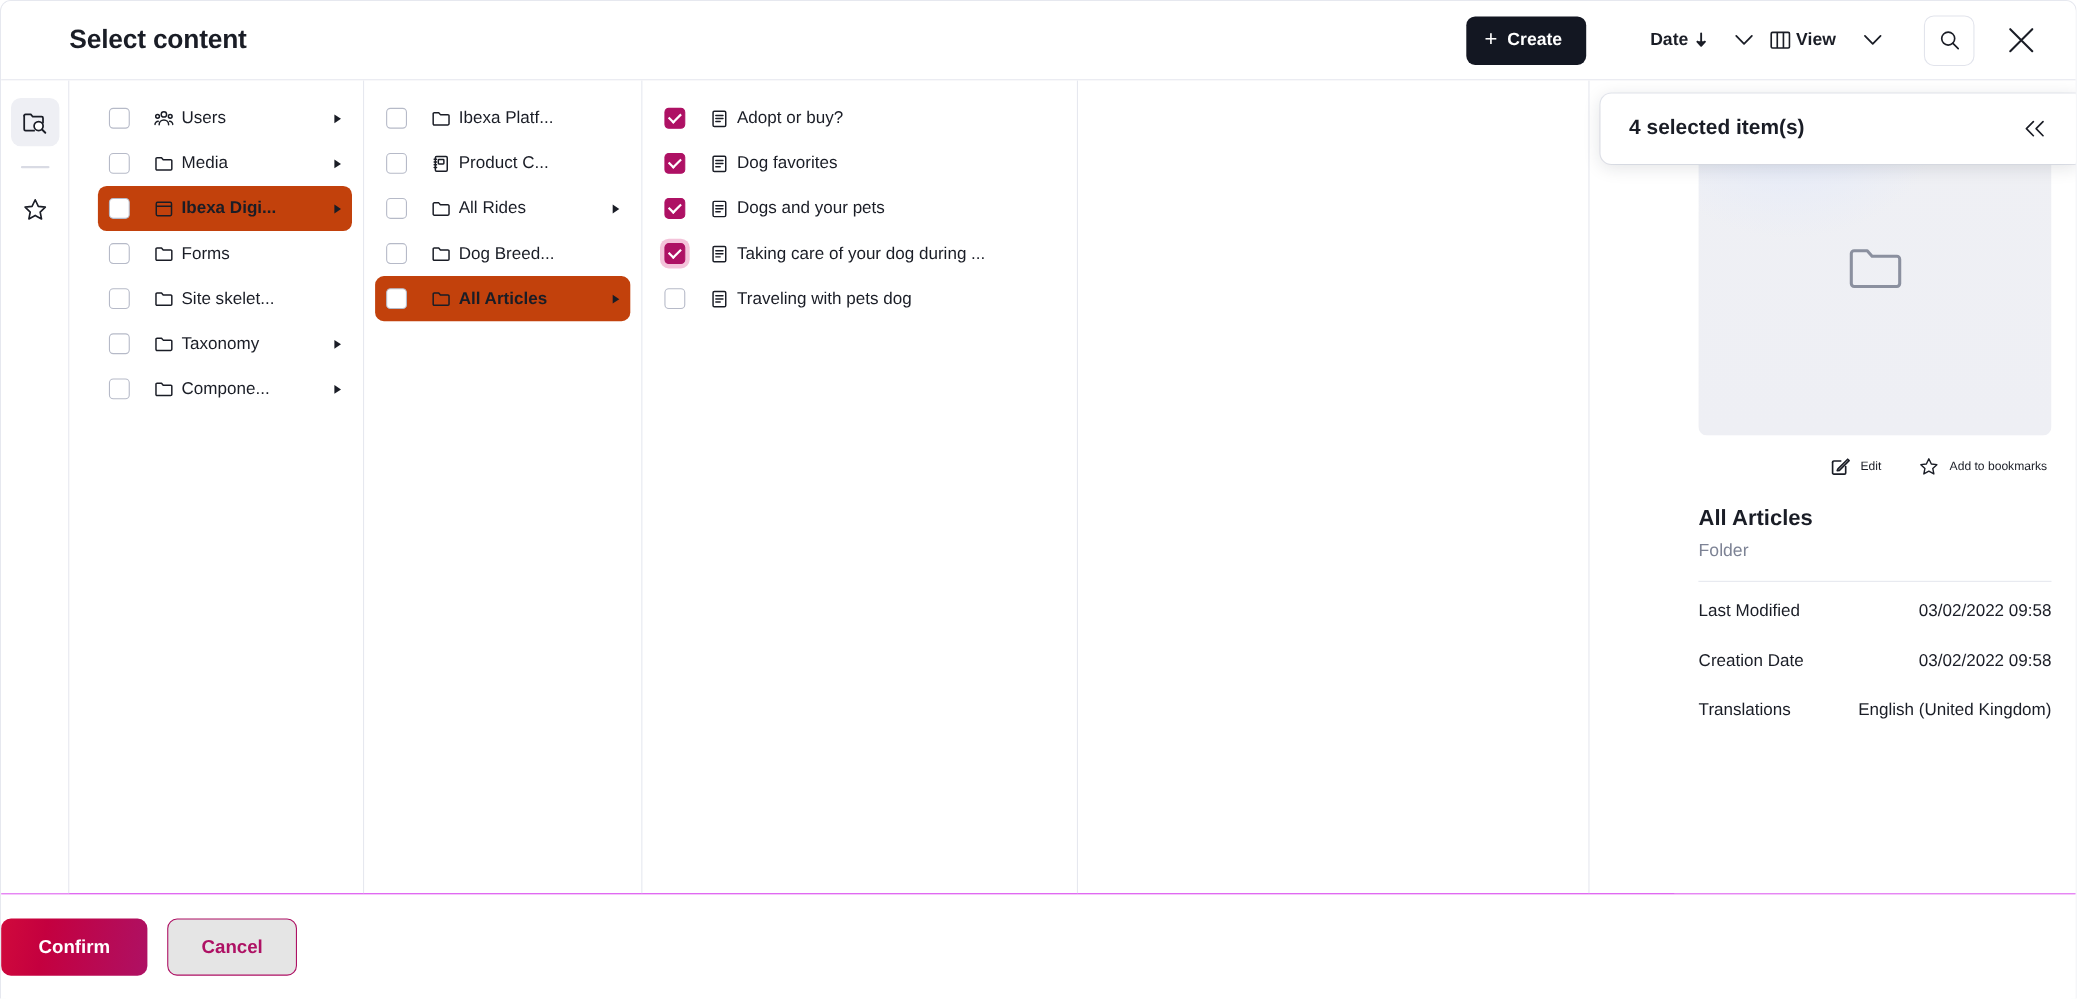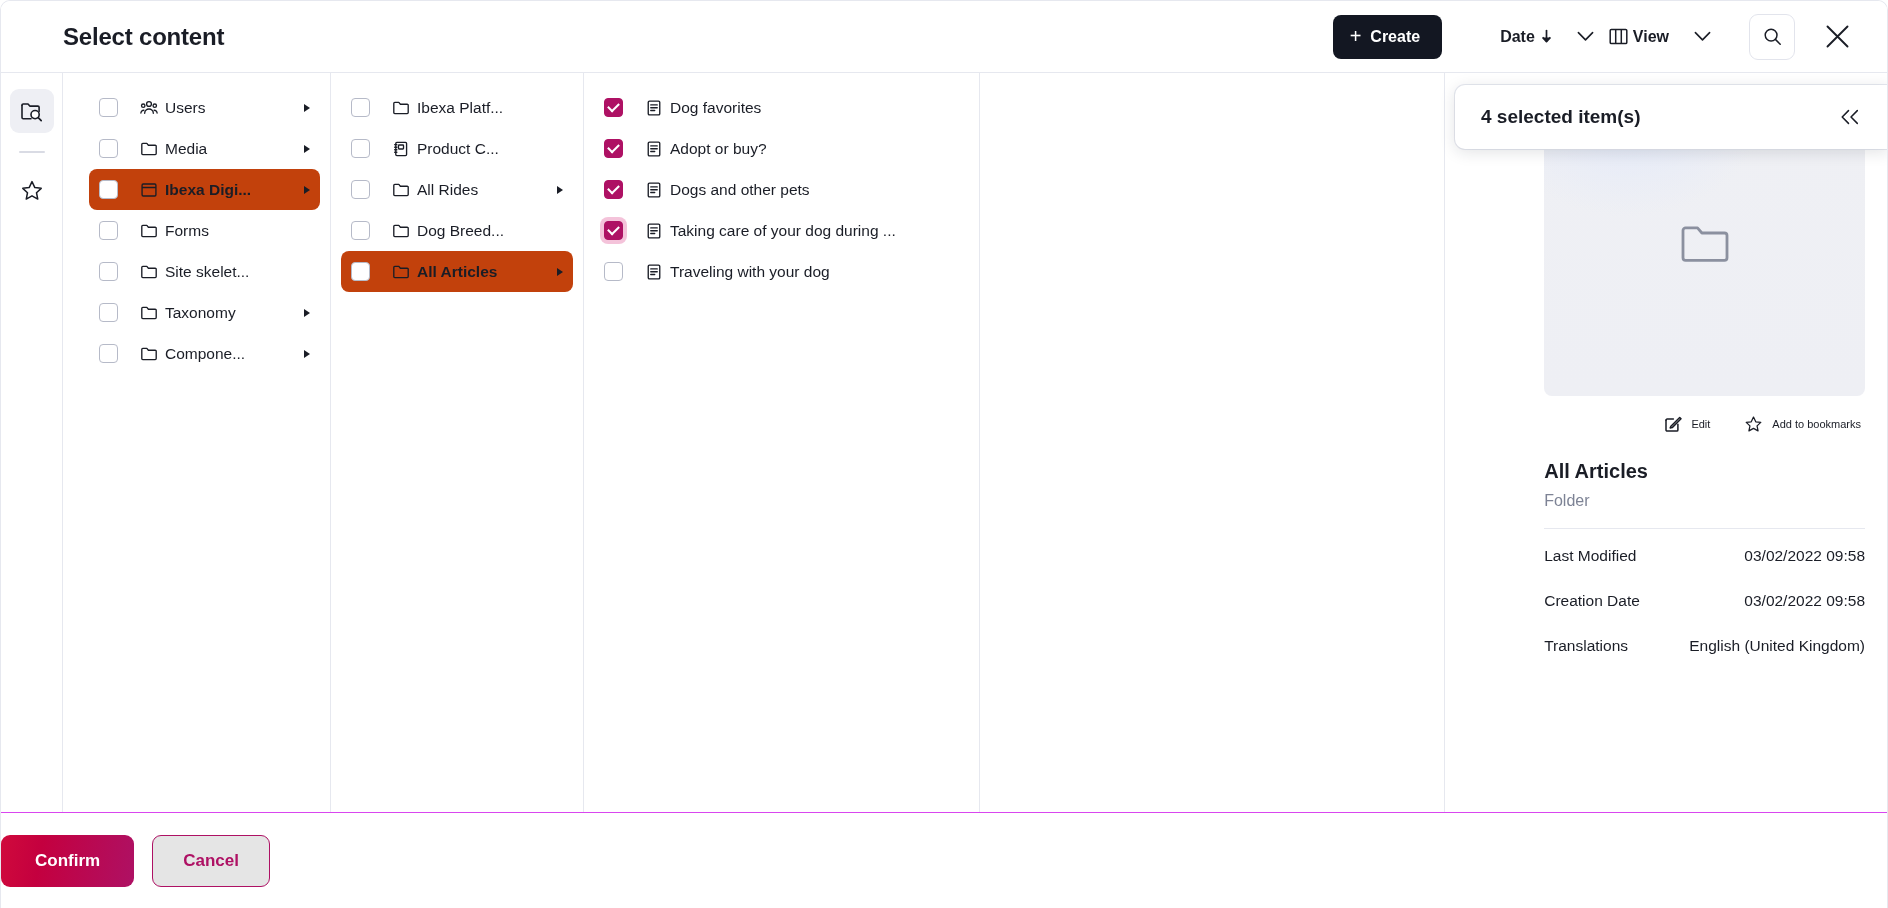--- a/index.html
+++ b/index.html
@@ -588,43 +588,43 @@
         </div>
       <div class="col col-3">
           <div class="row">
             <span class="cbox checked"></span>
             <span class="row-icon">
               <svg width="18" height="18" viewBox="0 0 20 20">
                 <rect x="3.6" y="2.3" width="12.8" height="15.4" rx="1.3" stroke="#1a1d26" stroke-width="1.5" fill="none"></rect>
                 <path d="M6.4 6.6 H13.6 M6.4 9.7 H13.6 M6.4 12.8 H10.8" stroke="#1a1d26" stroke-width="1.5" fill="none" stroke-linecap="round"></path>
               </svg>
             </span>
-            <span class="row-label">Dog favorites</span>
+            <span class="row-label">Adopt or buy?</span>
             <span class="caret-spacer"></span>
           </div>
           <div class="row">
             <span class="cbox checked"></span>
             <span class="row-icon">
               <svg width="18" height="18" viewBox="0 0 20 20">
                 <rect x="3.6" y="2.3" width="12.8" height="15.4" rx="1.3" stroke="#1a1d26" stroke-width="1.5" fill="none"></rect>
                 <path d="M6.4 6.6 H13.6 M6.4 9.7 H13.6 M6.4 12.8 H10.8" stroke="#1a1d26" stroke-width="1.5" fill="none" stroke-linecap="round"></path>
               </svg>
             </span>
-            <span class="row-label">Adopt or buy?</span>
+            <span class="row-label">Dog favorites</span>
             <span class="caret-spacer"></span>
           </div>
           <div class="row">
             <span class="cbox checked"></span>
             <span class="row-icon">
               <svg width="18" height="18" viewBox="0 0 20 20">
                 <rect x="3.6" y="2.3" width="12.8" height="15.4" rx="1.3" stroke="#1a1d26" stroke-width="1.5" fill="none"></rect>
                 <path d="M6.4 6.6 H13.6 M6.4 9.7 H13.6 M6.4 12.8 H10.8" stroke="#1a1d26" stroke-width="1.5" fill="none" stroke-linecap="round"></path>
               </svg>
             </span>
-            <span class="row-label">Dogs and other pets</span>
+            <span class="row-label">Dogs and your pets</span>
             <span class="caret-spacer"></span>
           </div>
           <div class="row">
             <span class="cbox checked focused"></span>
             <span class="row-icon">
               <svg width="18" height="18" viewBox="0 0 20 20">
                 <rect x="3.6" y="2.3" width="12.8" height="15.4" rx="1.3" stroke="#1a1d26" stroke-width="1.5" fill="none"></rect>
                 <path d="M6.4 6.6 H13.6 M6.4 9.7 H13.6 M6.4 12.8 H10.8" stroke="#1a1d26" stroke-width="1.5" fill="none" stroke-linecap="round"></path>
               </svg>
             </span>
@@ -632,21 +632,21 @@
             <span class="caret-spacer"></span>
           </div>
           <div class="row">
             <span class="cbox"></span>
             <span class="row-icon">
               <svg width="18" height="18" viewBox="0 0 20 20">
                 <rect x="3.6" y="2.3" width="12.8" height="15.4" rx="1.3" stroke="#1a1d26" stroke-width="1.5" fill="none"></rect>
                 <path d="M6.4 6.6 H13.6 M6.4 9.7 H13.6 M6.4 12.8 H10.8" stroke="#1a1d26" stroke-width="1.5" fill="none" stroke-linecap="round"></path>
               </svg>
             </span>
-            <span class="row-label">Traveling with your dog</span>
+            <span class="row-label">Traveling with pets dog</span>
             <span class="caret-spacer"></span>
           </div>
         </div>
       <div class="col col-4"></div>
 
     </div>
 
     <div class="preview">
 
       <div class="thumb">

